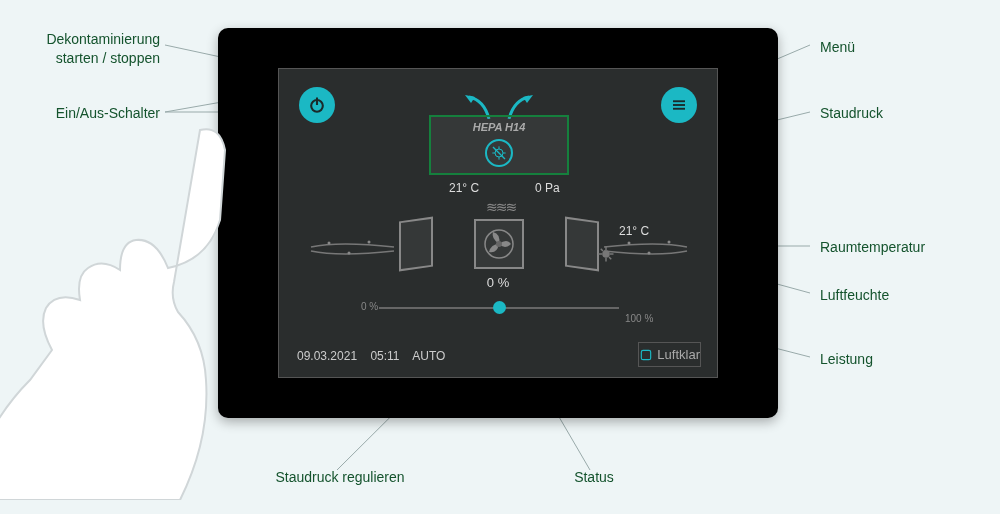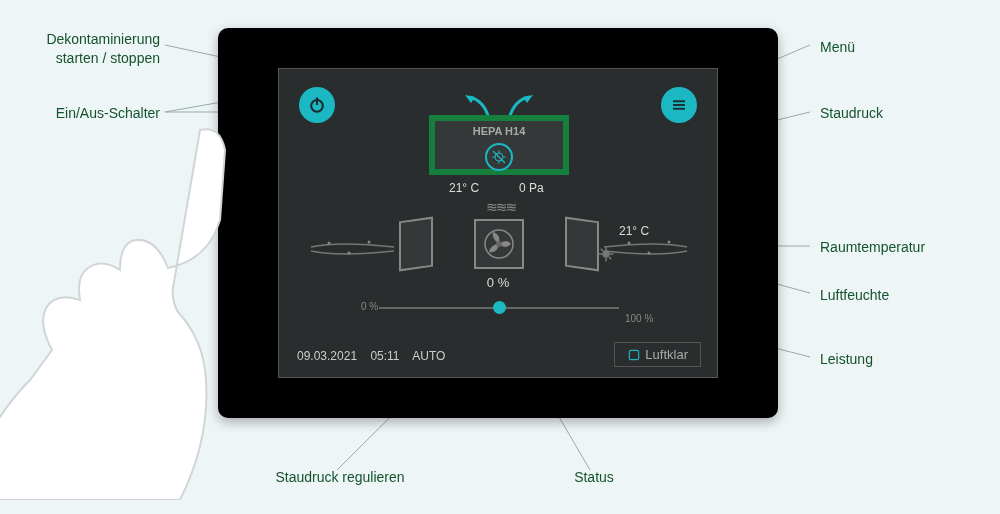--- a/index.html
+++ b/index.html
@@ -55,22 +55,23 @@
     align-items: center;
     justify-content: center;
     cursor: pointer;
   }
   .hepa-box {
     position: absolute;
     left: 150px;
     top: 46px;
     width: 140px;
     height: 60px;
-    border: 6px solid #15803d;
+    border: 2px solid #15803d;
     background: rgba(100,100,100,0.2);
+    font-style: italic;
   }
   .hepa-label {
     position: absolute;
     top: 4px;
     left: 0;
     right: 0;
     text-align: center;
     color: #aaa;
     font-size: 11px;
     font-weight: bold;
@@ -95,21 +96,21 @@
     top: 26px;
     width: 140px;
     height: 24px;
   }
   .staudruck-val, .temp-exhaust {
     position: absolute;
     color: #ddd;
     font-size: 12px;
   }
   .temp-exhaust { left: 170px; top: 112px; }
-  .staudruck-val { left: 240px; top: 112px; text-align: center; }
+  .staudruck-val { left: 256px; top: 112px; text-align: center; }
   .heater {
     position: absolute;
     left: 207px;
     top: 130px;
     color: #888;
     font-size: 14px;
     letter-spacing: -2px;
   }
   .fan-box {
     position: absolute;
@@ -197,21 +198,21 @@
     font-size: 12px;
   }
   .status-bar span { margin-right: 10px; }
   .brand {
     position: absolute;
     right: 16px;
     bottom: 10px;
     color: #aaa;
     font-size: 13px;
     border: 1px solid #555;
-    padding: 4px 12px;
+    padding: 4px 0;
     display: flex;
     align-items: center;
     gap: 4px;
   }
   .callout {
     position: absolute;
     color: #14532d;
     font-size: 14px;
     line-height: 1.35;
   }

